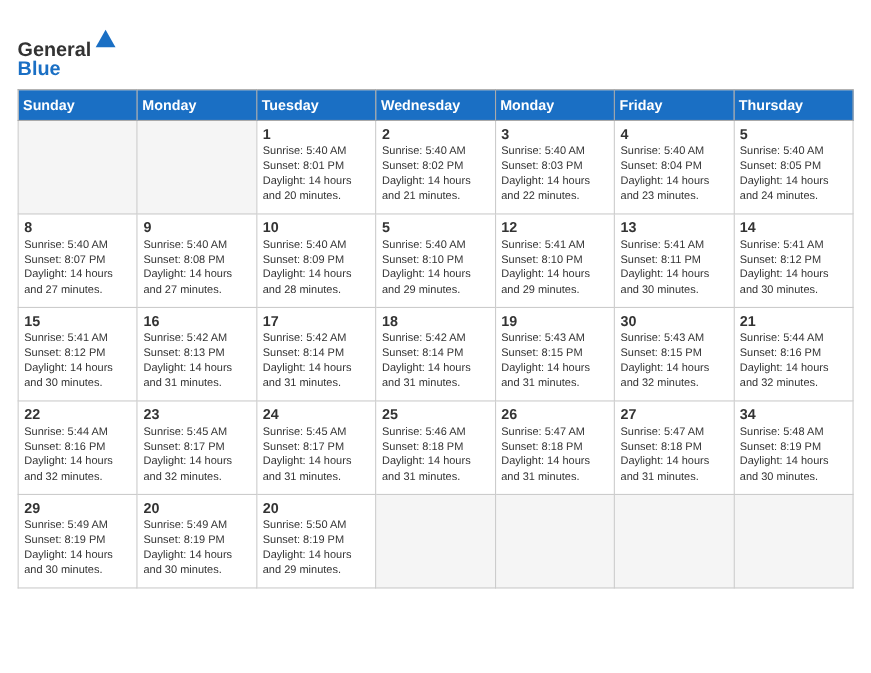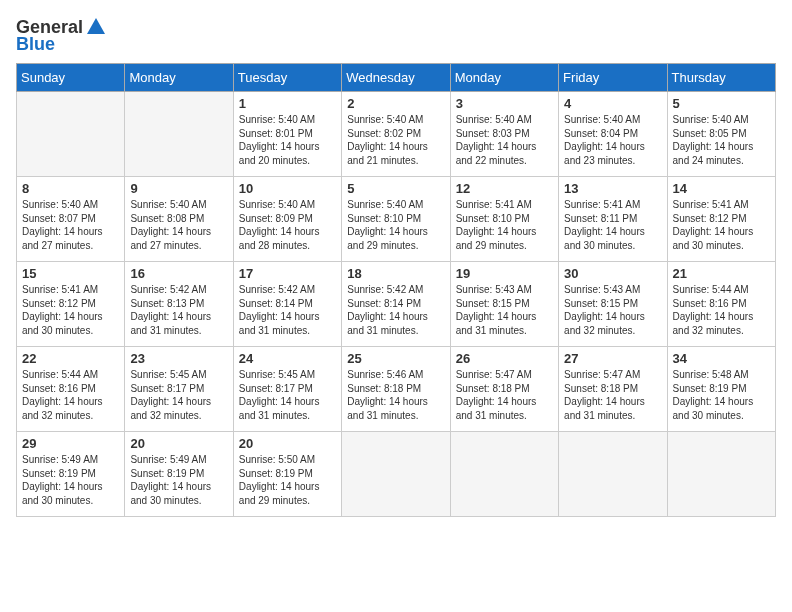--- a/index.html
+++ b/index.html
@@ -39,21 +39,21 @@
       color: #333;
     }
     .calendar {
       width: 100%;
       border-collapse: collapse;
     }
     .calendar th {
       background: #1a6fc4;
       color: #fff;
       font-size: 13px;
-      font-weight: normal;
+      font-weight: bold;
       padding: 6px 4px;
       text-align: left;
       border: 1px solid #aaa;
     }
     .calendar td {
       border: 1px solid #ccc;
       vertical-align: top;
       padding: 4px 5px;
       width: 14.28%;
       min-height: 80px;
@@ -79,21 +79,21 @@
     .week-row td {
       height: 85px;
     }
   </style>
 </head>
 <body>
 
 <div class="header-area">
   <div class="logo">
     <div class="logo-text">
-      <span style="font-size:18px;font-weight:bold;color:#333;">General</span>
+      <span style="font-size:18px;font-weight:bold;color:#333;margin-top:19px;">General</span>
       <svg width="22" height="22" viewBox="0 0 22 22">
         <polygon points="11,2 20,18 2,18" fill="#1a6fc4"></polygon>
       </svg>
     </div>
     <span style="font-size:18px;font-weight:bold;color:#1a6fc4;margin-top:-4px;margin-left:0;">Blue</span>
   </div>
   <div class="title-area">
     <div class="month-title"></div>
     <div class="location-title"></div>
   </div>

